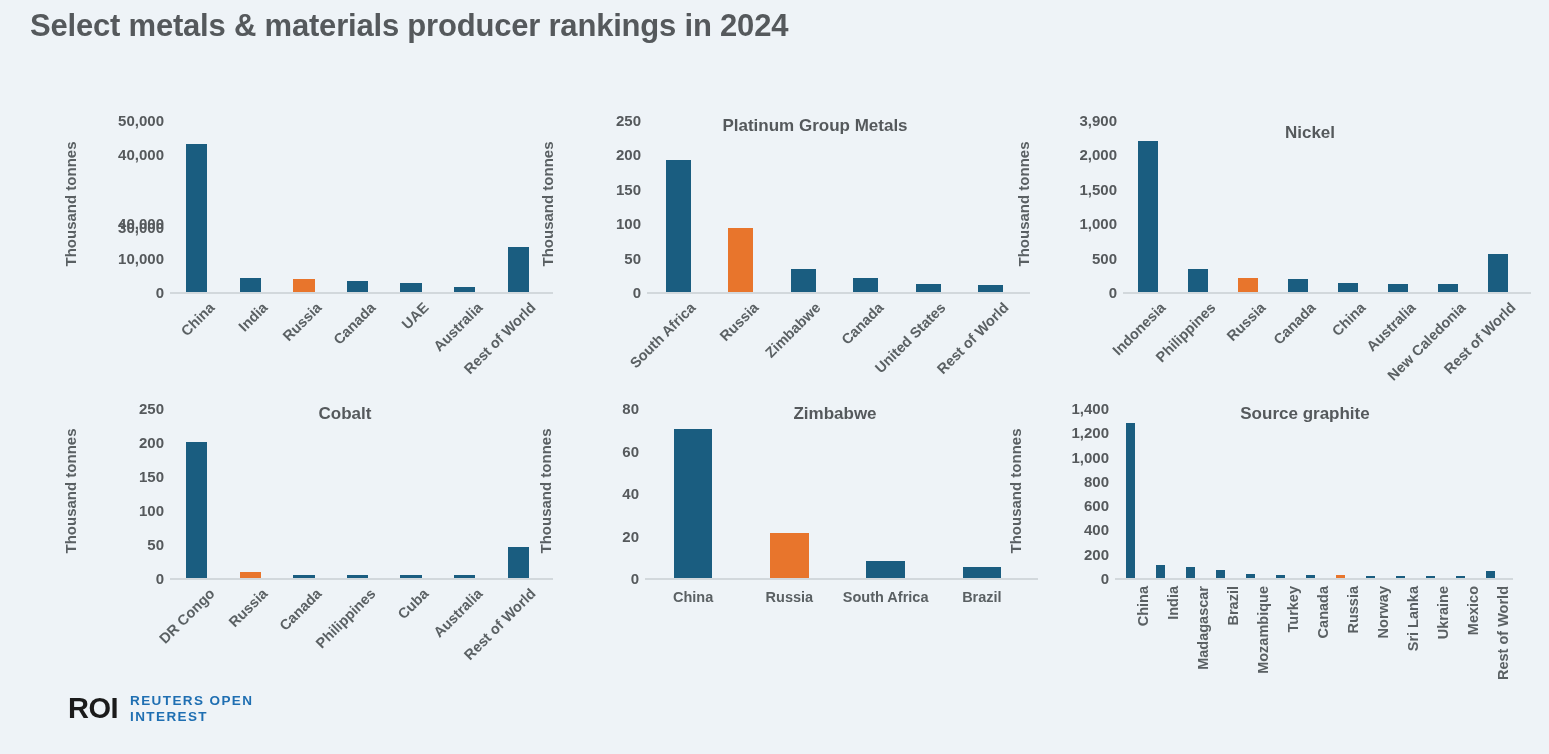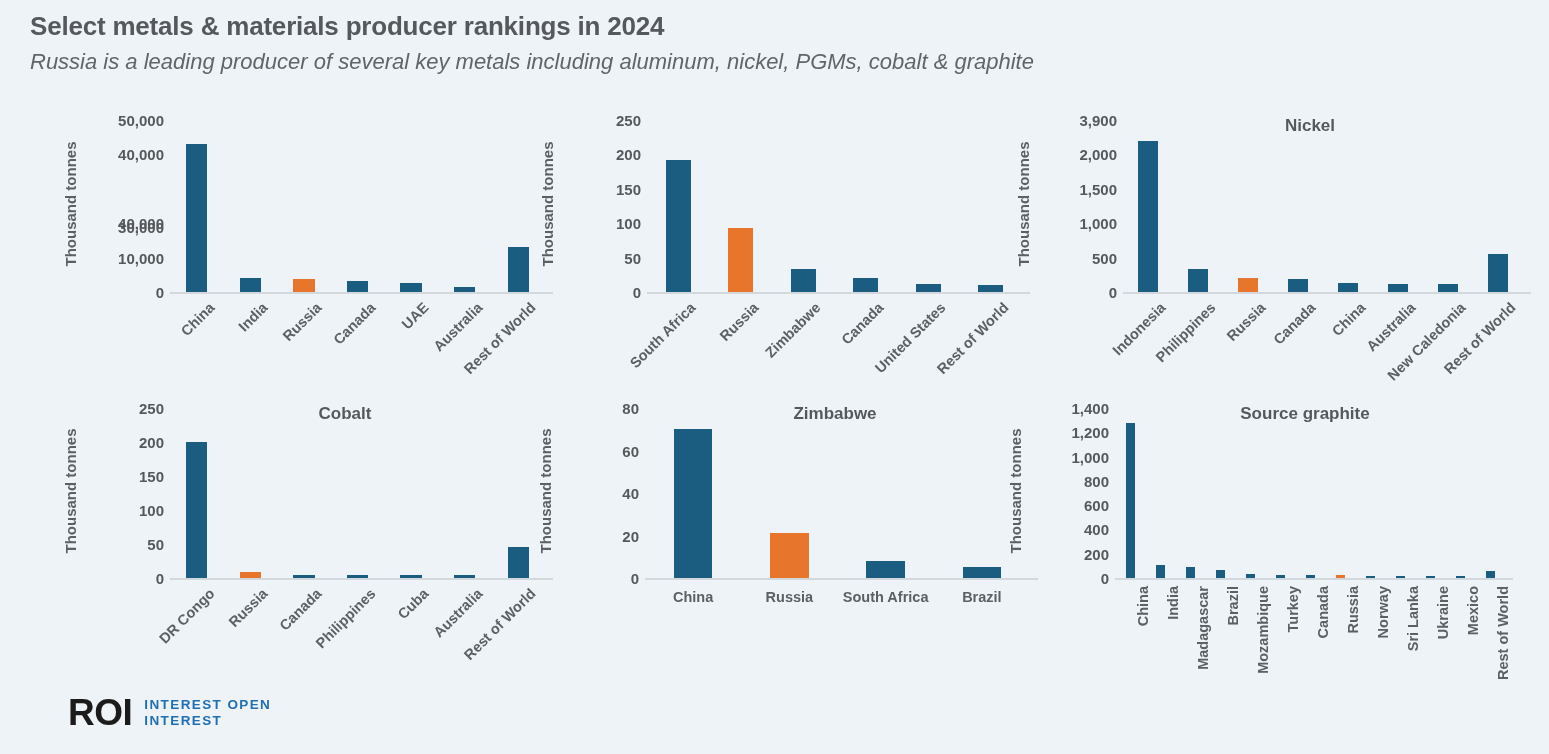--- a/index.html
+++ b/index.html
@@ -12,21 +12,21 @@
     background: #eef3f7;
     font-family: "Liberation Sans", sans-serif;
     color: #5a6063;
     overflow: hidden;
     position: relative;
   }
 
   
   #header { position: absolute; left: 30px; top: 6px; width: 1490px; }
   #chart-title {
-    font-size: 26px;
+    font-size: 31px;
     font-weight: bold;
     color: #55595c;
     letter-spacing: -0.2px;
     line-height: 40px;
     white-space: nowrap;
   }
   #chart-subtitle {
     font-size: 22px;
     font-style: italic;
     color: #5f666a;
@@ -105,21 +105,21 @@
     line-height: 1;
   }
   .rot45 { transform-origin: right top; transform: rotate(-45deg); text-align: right; }
   .rot90 { transform-origin: right top; transform: rotate(-90deg); text-align: right; }
   .rot0  { transform: translateX(-50%); }
 
   
   #footer { position: absolute; left: 0; bottom: 0; width: 1549px; height: 70px; }
   #logo { position: absolute; left: 68px; top: 8px; display: flex; align-items: center; }
   #logo-roi {
-    font-size: 37px;
+    font-size: 29px;
     font-weight: bold;
     color: #1b1b1b;
     letter-spacing: -0.5px;
     font-family: "Liberation Sans", sans-serif;
   }
   #logo-words {
     margin-left: 12px;
     color: #1f6fb2;
     font-size: 13.5px;
     font-weight: bold;
@@ -135,21 +135,20 @@
     font-weight: bold;
     color: #55595c;
     white-space: nowrap;
   }
 </style>
 </head>
 <body>
 
 <div id="header">
   <div id="chart-title">Select metals &amp; materials producer rankings in 2024</div>
-  <div id="chart-subtitle">Russia is a leading producer of several key metals including aluminum, nickel, PGMs, cobalt &amp; graphite</div>
 </div>
 
 <div id="panels">
     <div class="panel" style="left: 30px; top: 0px; width: 500px; height: 290px;">
       <div class="ylabel" style="left: 32px; top: 184px; width: 176px; text-align: center;">Thousand tonnes</div>
       <div class="ticks" style="left: 50px; width: 84px; height: 290px;">
         <div class="tick" style="top: 184px;">0</div>
         <div class="tick" style="top: 149.6px;">10,000</div>
         <div class="tick" style="top: 115.2px;">40,000</div>
         <div class="tick" style="top: 91px; margin-top: 28px;">30,000</div>
@@ -170,20 +169,21 @@
         <div class="xlab rot45" style="left: -163.214px; width: 200px; top: 0px;">China</div>
         <div class="xlab rot45" style="left: -109.643px; width: 200px; top: 0px;">India</div>
         <div class="xlab rot45" style="left: -56.0714px; width: 200px; top: 0px;">Russia</div>
         <div class="xlab rot45" style="left: -2.5px; width: 200px; top: 0px;">Canada</div>
         <div class="xlab rot45" style="left: 51.0714px; width: 200px; top: 0px;">UAE</div>
         <div class="xlab rot45" style="left: 104.643px; width: 200px; top: 0px;">Australia</div>
         <div class="xlab rot45" style="left: 158.214px; width: 200px; top: 0px;">Rest of World</div>
       </div>
     </div>
     <div class="panel" style="left: 510px; top: 0px; width: 500px; height: 290px;">
+      <div class="panel-title" style="left: 125px; width: 360px;">Platinum Group Metals</div>
       <div class="ylabel" style="left: 29px; top: 184px; width: 176px; text-align: center;">Thousand tonnes</div>
       <div class="ticks" style="left: 47px; width: 84px; height: 290px;">
         <div class="tick" style="top: 184px;">0</div>
         <div class="tick" style="top: 149.6px;">50</div>
         <div class="tick" style="top: 115.2px;">100</div>
         <div class="tick" style="top: 80.8px;">150</div>
         <div class="tick" style="top: 46.4px;">200</div>
         <div class="tick" style="top: 12px;">250</div>
       </div>
       <div class="plot" style="left: 137px; top: 12px; width: 375px; height: 172px;">
@@ -198,21 +198,21 @@
       <div class="xlabels" style="left: 137px; top: 192px; width: 375px; height: 110px;">
         <div class="xlab rot45" style="left: -158.75px; width: 200px; top: 0px;">South Africa</div>
         <div class="xlab rot45" style="left: -96.25px; width: 200px; top: 0px;">Russia</div>
         <div class="xlab rot45" style="left: -33.75px; width: 200px; top: 0px;">Zimbabwe</div>
         <div class="xlab rot45" style="left: 28.75px; width: 200px; top: 0px;">Canada</div>
         <div class="xlab rot45" style="left: 91.25px; width: 200px; top: 0px;">United States</div>
         <div class="xlab rot45" style="left: 153.75px; width: 200px; top: 0px;">Rest of World</div>
       </div>
     </div>
     <div class="panel" style="left: 985px; top: 0px; width: 560px; height: 290px;">
-      <div class="panel-title" style="left: 175px; width: 300px;">Nickel</div>
+      <div class="panel-title" style="left: 175px; width: 300px; margin-top: 7px;">Nickel</div>
       <div class="ylabel" style="left: 30px; top: 184px; width: 176px; text-align: center;">Thousand tonnes</div>
       <div class="ticks" style="left: 48px; width: 84px; height: 290px;">
         <div class="tick" style="top: 184px;">0</div>
         <div class="tick" style="top: 149.6px;">500</div>
         <div class="tick" style="top: 115.2px;">1,000</div>
         <div class="tick" style="top: 80.8px; margin-left: 8px;">1,500</div>
         <div class="tick" style="top: 46.4px;">2,000</div>
         <div class="tick" style="top: 12px;">3,900</div>
       </div>
       <div class="plot" style="left: 138px; top: 12px; width: 400px; height: 172px;">
@@ -336,17 +336,17 @@
         <div class="xlab rot90" style="left: 151px; width: 200px; top: 0px;">Mexico</div>
         <div class="xlab rot90" style="left: 181px; width: 200px; top: 0px;">Rest of World</div>
       </div>
     </div>
   </div>
 
 <div id="footer">
   <div id="logo">
     <div id="logo-roi">ROI</div>
     <div id="logo-words">
-      <div>INTEREST OPEN</div>
+      <div>REUTERS OPEN</div>
       <div>INTEREST</div>
     </div>
   </div>
 </div>
 
 </body></html>

